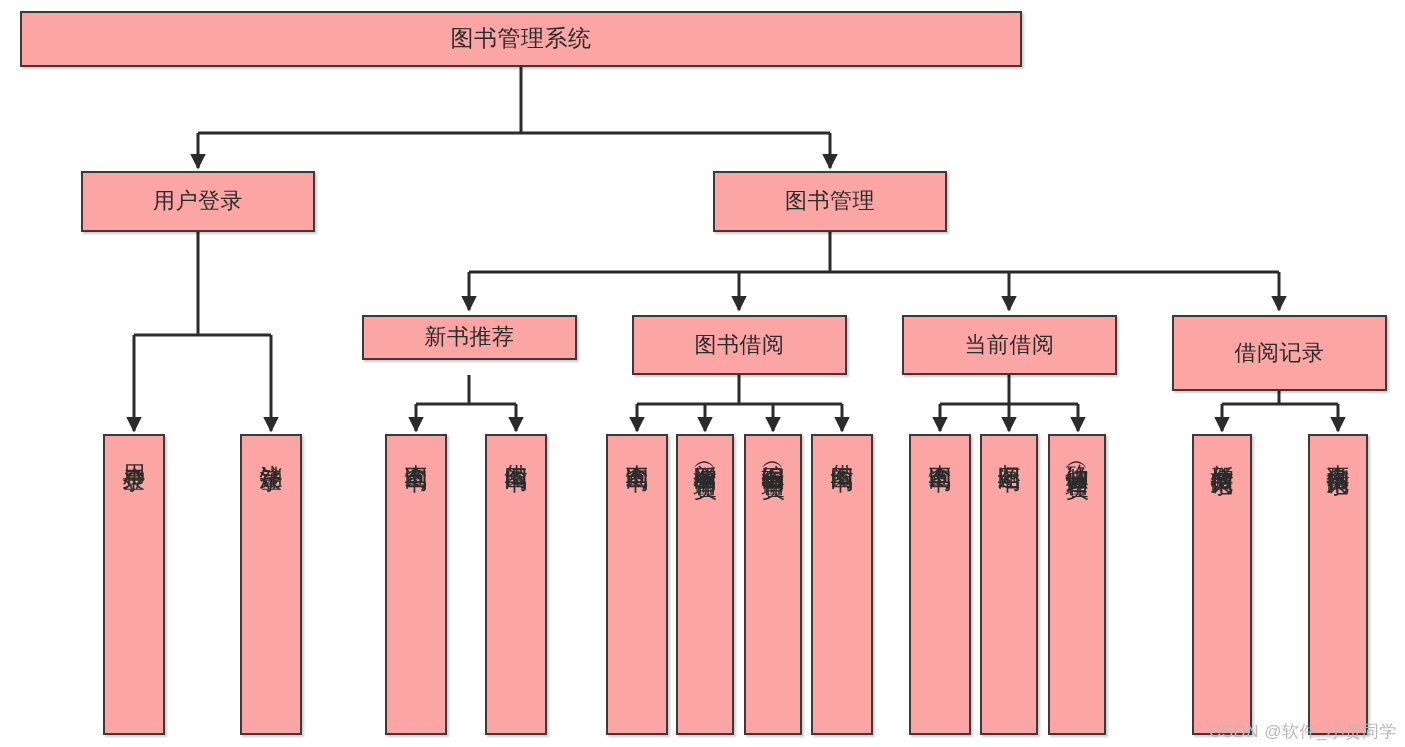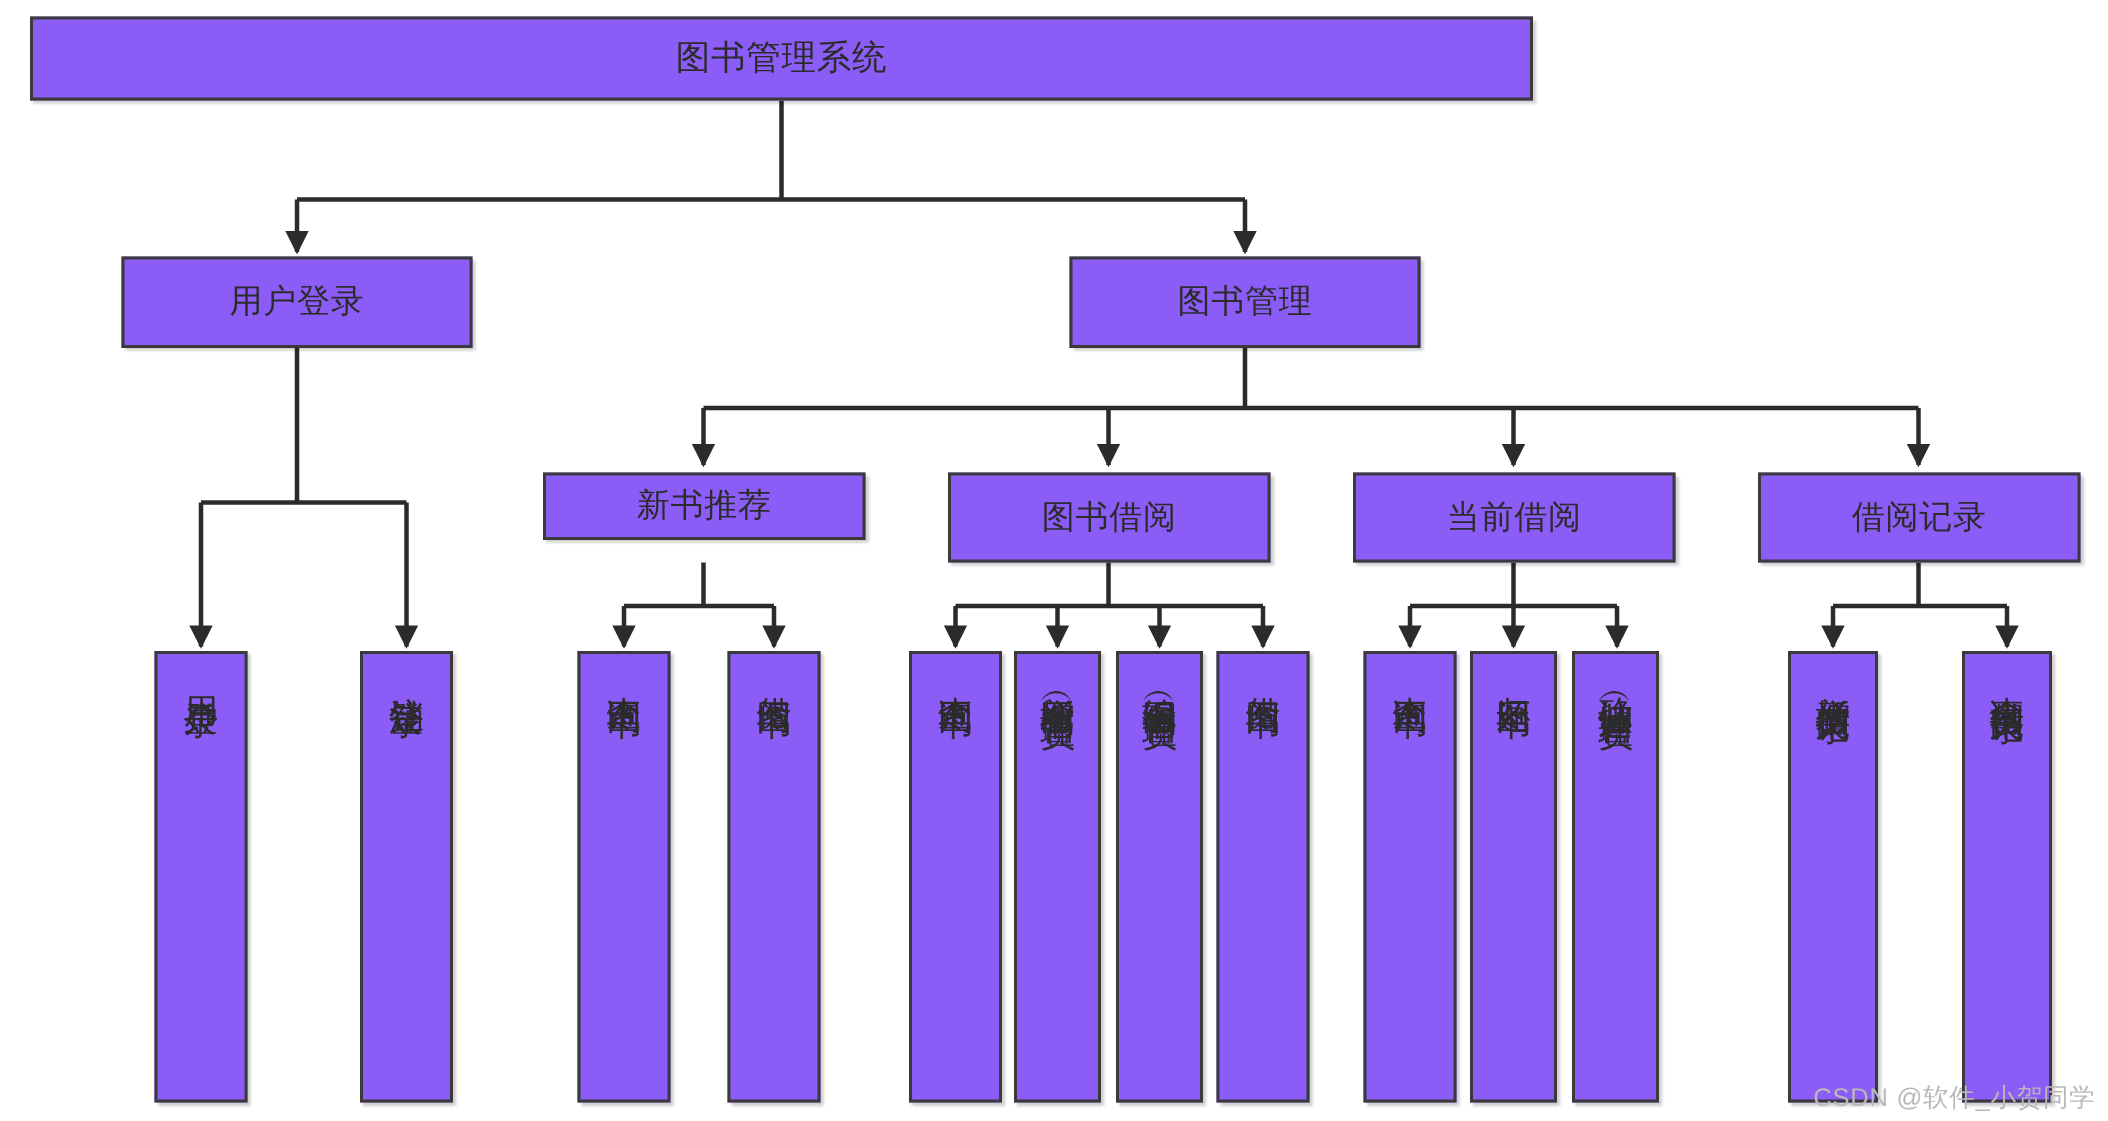--- a/index.html
+++ b/index.html
@@ -22,21 +22,21 @@
     left: 0;
     top: 0;
     width: 1405px;
     height: 747px;
     pointer-events: none;
   }
   .node {
     position: absolute;
     box-sizing: border-box;
     border: 2px solid #3a3a3a;
-    background: #8b5cf6;
+    background: #fca5a5;
     display: flex;
     align-items: center;
     justify-content: center;
     color: #2b2b2b;
     box-shadow: 2px 2px 2px rgba(0,0,0,0.20);
     z-index: 2;
   }
   .node .lbl {
     line-height: 1.12;
     letter-spacing: 0.5px;
@@ -141,21 +141,21 @@
 
   <div class="node horiz" style="left:362px; top:315px; width:215px; height:45px;">
     <span class="lbl">新书推荐</span>
   </div>
   <div class="node horiz" style="left:902px; top:315px; width:215px; height:60px;">
     <span class="lbl">当前借阅</span>
   </div>
   <div class="node horiz" style="left:632px; top:315px; width:215px; height:60px;">
     <span class="lbl">图书借阅</span>
   </div>
-  <div class="node horiz" style="left:1172px; top:315px; width:215px; height:60px;">
+  <div class="node horiz" style="left:1172px; top:315px; width:215px; height:76px;">
     <span class="lbl">借阅记录</span>
   </div>
 
   <div class="node vert" style="left:103px; top:434px; width:62px; height:301px;">
     <span class="lbl">用户登录</span>
   </div>
   <div class="node vert" style="left:240px; top:434px; width:62px; height:301px;">
     <span class="lbl">注销登录</span>
   </div>
 

